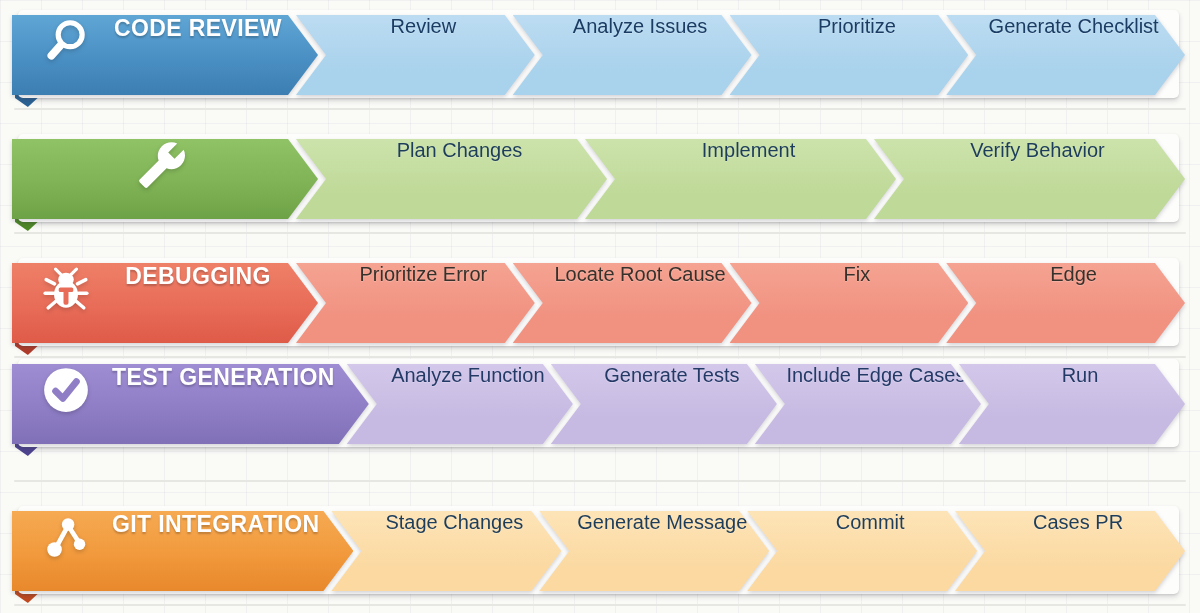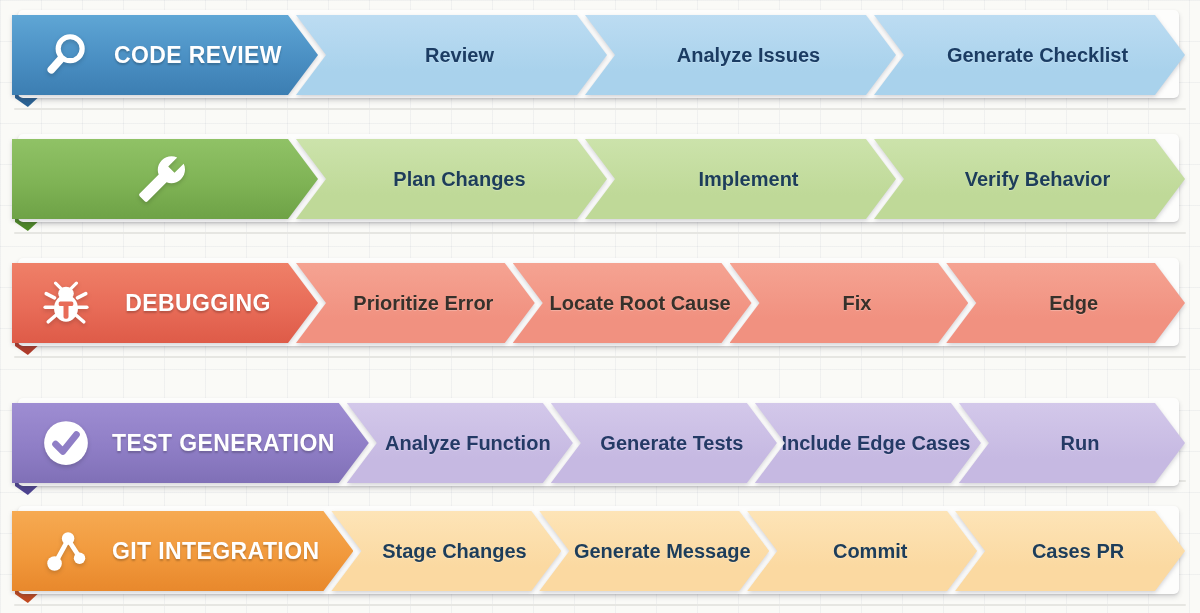--- a/index.html
+++ b/index.html
@@ -27,40 +27,40 @@
     position:absolute; left:3px; bottom:-12px; width:28px; height:14px;
     clip-path:polygon(0 0, 100% 0, 46% 100%, 0 35%);
     z-index:0; background:var(--fc);
   }
   .bar{ position:relative; z-index:2; display:flex; height:100%; }
   .piece{ position:relative; height:100%; filter:drop-shadow(0 2px 2px rgba(60,60,80,.22)); }
   .piece + .piece{ margin-left:-22px; }
   .header-piece{ flex:0 0 306px; z-index:3; }
   .step-piece{ flex:1 1 0; z-index:2; }
   .shape{
-    width:100%; height:100%; display:flex; align-items:center; justify-content:center;
+    width:100%; height:100%; display:flex; align-items:flex-start; justify-content:center;
   }
   .header-shape{
     clip-path:polygon(0 0, calc(100% - 30px) 0, 100% 50%, calc(100% - 30px) 100%, 0 100%);
     background:linear-gradient(180deg, var(--hl) 0%, var(--hb) 55%, var(--hd) 100%);
     padding:0 34px 0 28px; box-sizing:border-box; gap:20px;
   }
   .step-shape{
     clip-path:polygon(0 0, calc(100% - 30px) 0, 100% 50%, calc(100% - 30px) 100%, 0 100%, 30px 50%);
     background:linear-gradient(180deg, var(--sl) 0%, var(--sb) 70%);
   }
   .icon-box{ width:52px; height:52px; flex:0 0 52px; display:flex; align-items:center; justify-content:center;
     filter:drop-shadow(0 2px 2px rgba(0,0,0,.18)); }
   .icon-box svg{ width:50px; height:50px; }
   .hdr-title{
     flex:1; text-align:center; color:#ffffff; font-weight:bold; font-size:23px;
     letter-spacing:.4px; text-shadow:0 2px 2px rgba(0,0,0,.22); white-space:nowrap;
   }
   .step-label{
-    color:var(--tc); font-weight:bold; font-size:20px; white-space:nowrap;
+    color:var(--tc); font-weight:normal; font-size:20px; white-space:nowrap;
     padding:0 10px 0 26px; text-shadow:0 1px 1px rgba(255,255,255,.25);
   }
   .icon-stroke{ stroke:#ffffff; fill:none; stroke-linecap:round; stroke-linejoin:round; }
   .icon-fill{ fill:#ffffff; }
   .icon-cut{ fill:var(--hb); }
   .icon-accent{ stroke:var(--hb); fill:none; stroke-linecap:round; stroke-linejoin:round; }
 </style>
 </head>
 <body>
 
@@ -93,20 +93,25 @@
               <span class="step-label">Review</span>
             </div>
           </div>
           <div class="piece step-piece">
             <div class="step-shape shape">
               <span class="step-label">Analyze Issues</span>
             </div>
           </div>
           <div class="piece step-piece">
             <div class="step-shape shape">
+              <span class="step-label">Prioritize</span>
+            </div>
+          </div>
+          <div class="piece step-piece">
+            <div class="step-shape shape">
               <span class="step-label">Generate Checklist</span>
             </div>
           </div>
         </div>
   </div>
       <div class="row" style="top: 139px; --hb: #7fb355; --hl: #90c266; --hd: #6ea246; --sb: #bfd998; --sl: #cce3ab; --tc: #1d3d5a; --fc: #4e8a27;">
     <div class="backing"></div>
     <div class="fold"></div>
     <div class="bar">
       <div class="piece header-piece">
@@ -177,21 +182,21 @@
               <span class="step-label">Fix</span>
             </div>
           </div>
           <div class="piece step-piece">
             <div class="step-shape shape">
               <span class="step-label">Edge</span>
             </div>
           </div>
         </div>
   </div>
-      <div class="row" style="top: 403px; --hb: #8f7ec6; --hl: #9e8dd2; --hd: #8070b7; --sb: #c6b9e2; --sl: #d3c8ea; --tc: #243a66; --fc: #4e4491;">
+      <div class="row" style="top: 364px; --hb: #8f7ec6; --hl: #9e8dd2; --hd: #8070b7; --sb: #c6b9e2; --sl: #d3c8ea; --tc: #243a66; --fc: #4e4491;">
     <div class="backing"></div>
     <div class="fold"></div>
     <div class="bar">
       <div class="piece header-piece">
         <div class="header-shape shape">
           <span class="icon-box">
                 <svg viewBox="0 0 48 48">
                   <circle class="icon-fill" cx="24" cy="24" r="21"></circle>
                   <path class="icon-accent" d="M14 25 L21 32 L34 16" stroke-width="6.5"></path>
                 </svg>

